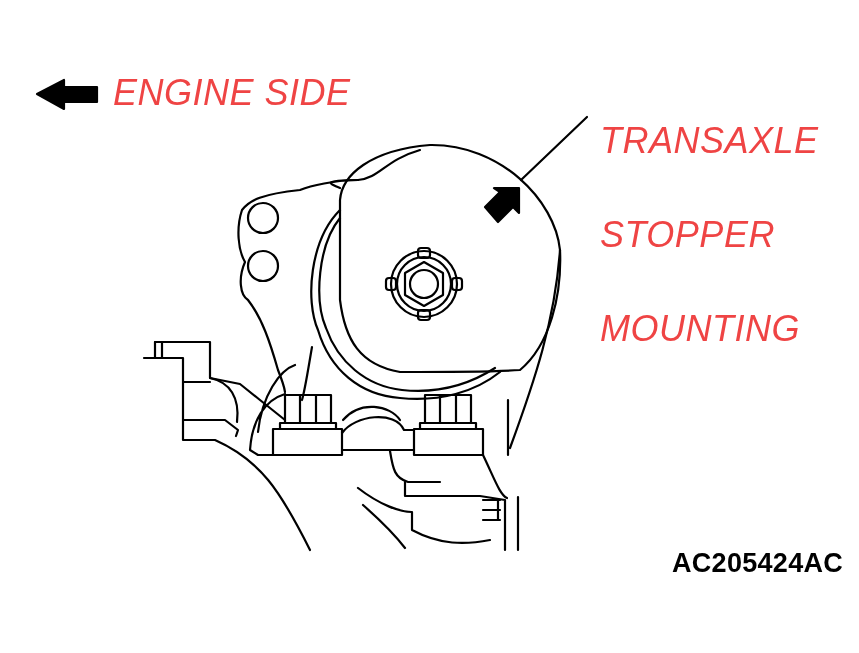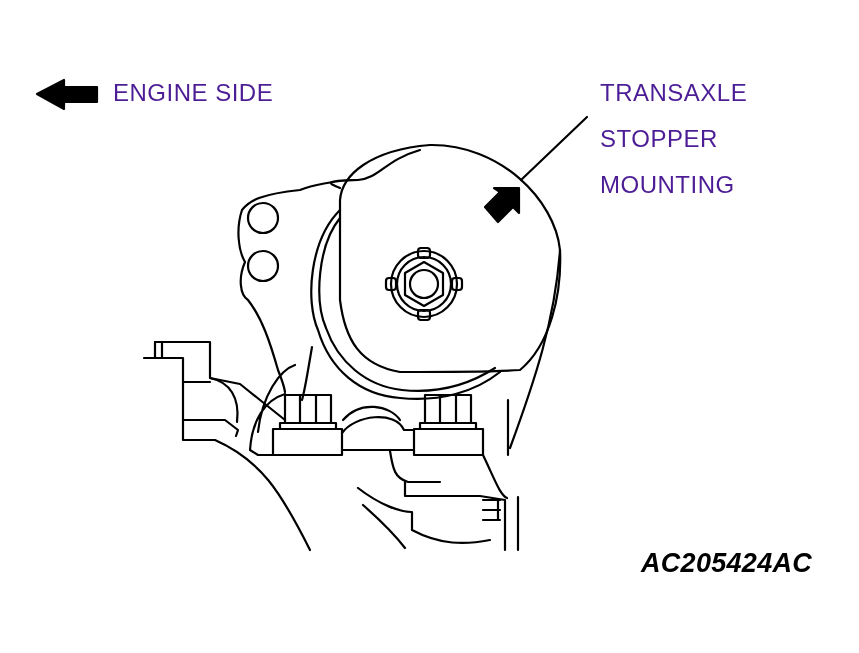--- a/index.html
+++ b/index.html
@@ -1,21 +1,21 @@
 <!DOCTYPE html>
 <html><head>
   <meta charset="utf-8">
   <style>
     html, body { margin: 0; padding: 0; background: #ffffff; }
     body { width: 859px; height: 653px; position: relative; overflow: hidden; font-family: "Liberation Sans", sans-serif; color: #000; }
-    .label { position: absolute; font-size: 24px; line-height: 46px; letter-spacing: 0.5px; color: #4c1d95; white-space: nowrap; }
+    .label { position: absolute; font-size: 36px; line-height: 46px; letter-spacing: 0.5px; color: #ef4444; white-space: nowrap; font-style: italic; }
     #engine-side-label { left: 113px; top: 70px; }
     #stopper-label { left: 600px; top: 70px; }
-    #stopper-label div { height: 46px; }
-    #figure-code { position: absolute; left: 641px; top: 548px; font-size: 27px; font-weight: bold; letter-spacing: 0.3px; font-style: italic; }
+    #stopper-label div { height: 46px; margin-top: 48px; }
+    #figure-code { position: absolute; left: 672px; top: 548px; font-size: 27px; font-weight: bold; letter-spacing: 0.3px; }
     svg#drawing { position: absolute; left: 0; top: 0; }
     svg#drawing path, svg#drawing line, svg#drawing circle, svg#drawing polyline, svg#drawing rect, svg#drawing polygon { stroke: #000; stroke-width: 2.2; fill: none; stroke-linecap: round; stroke-linejoin: round; }
     svg#drawing .solid { fill: #000; stroke: #000; }
   </style>
 </head>
 <body>
 
 <svg id="drawing" width="859" height="653" viewBox="0 0 859 653">
 
   <polygon class="solid" points="37,94 64,80 64,87 97,87 97,102 64,102 64,109"></polygon>

